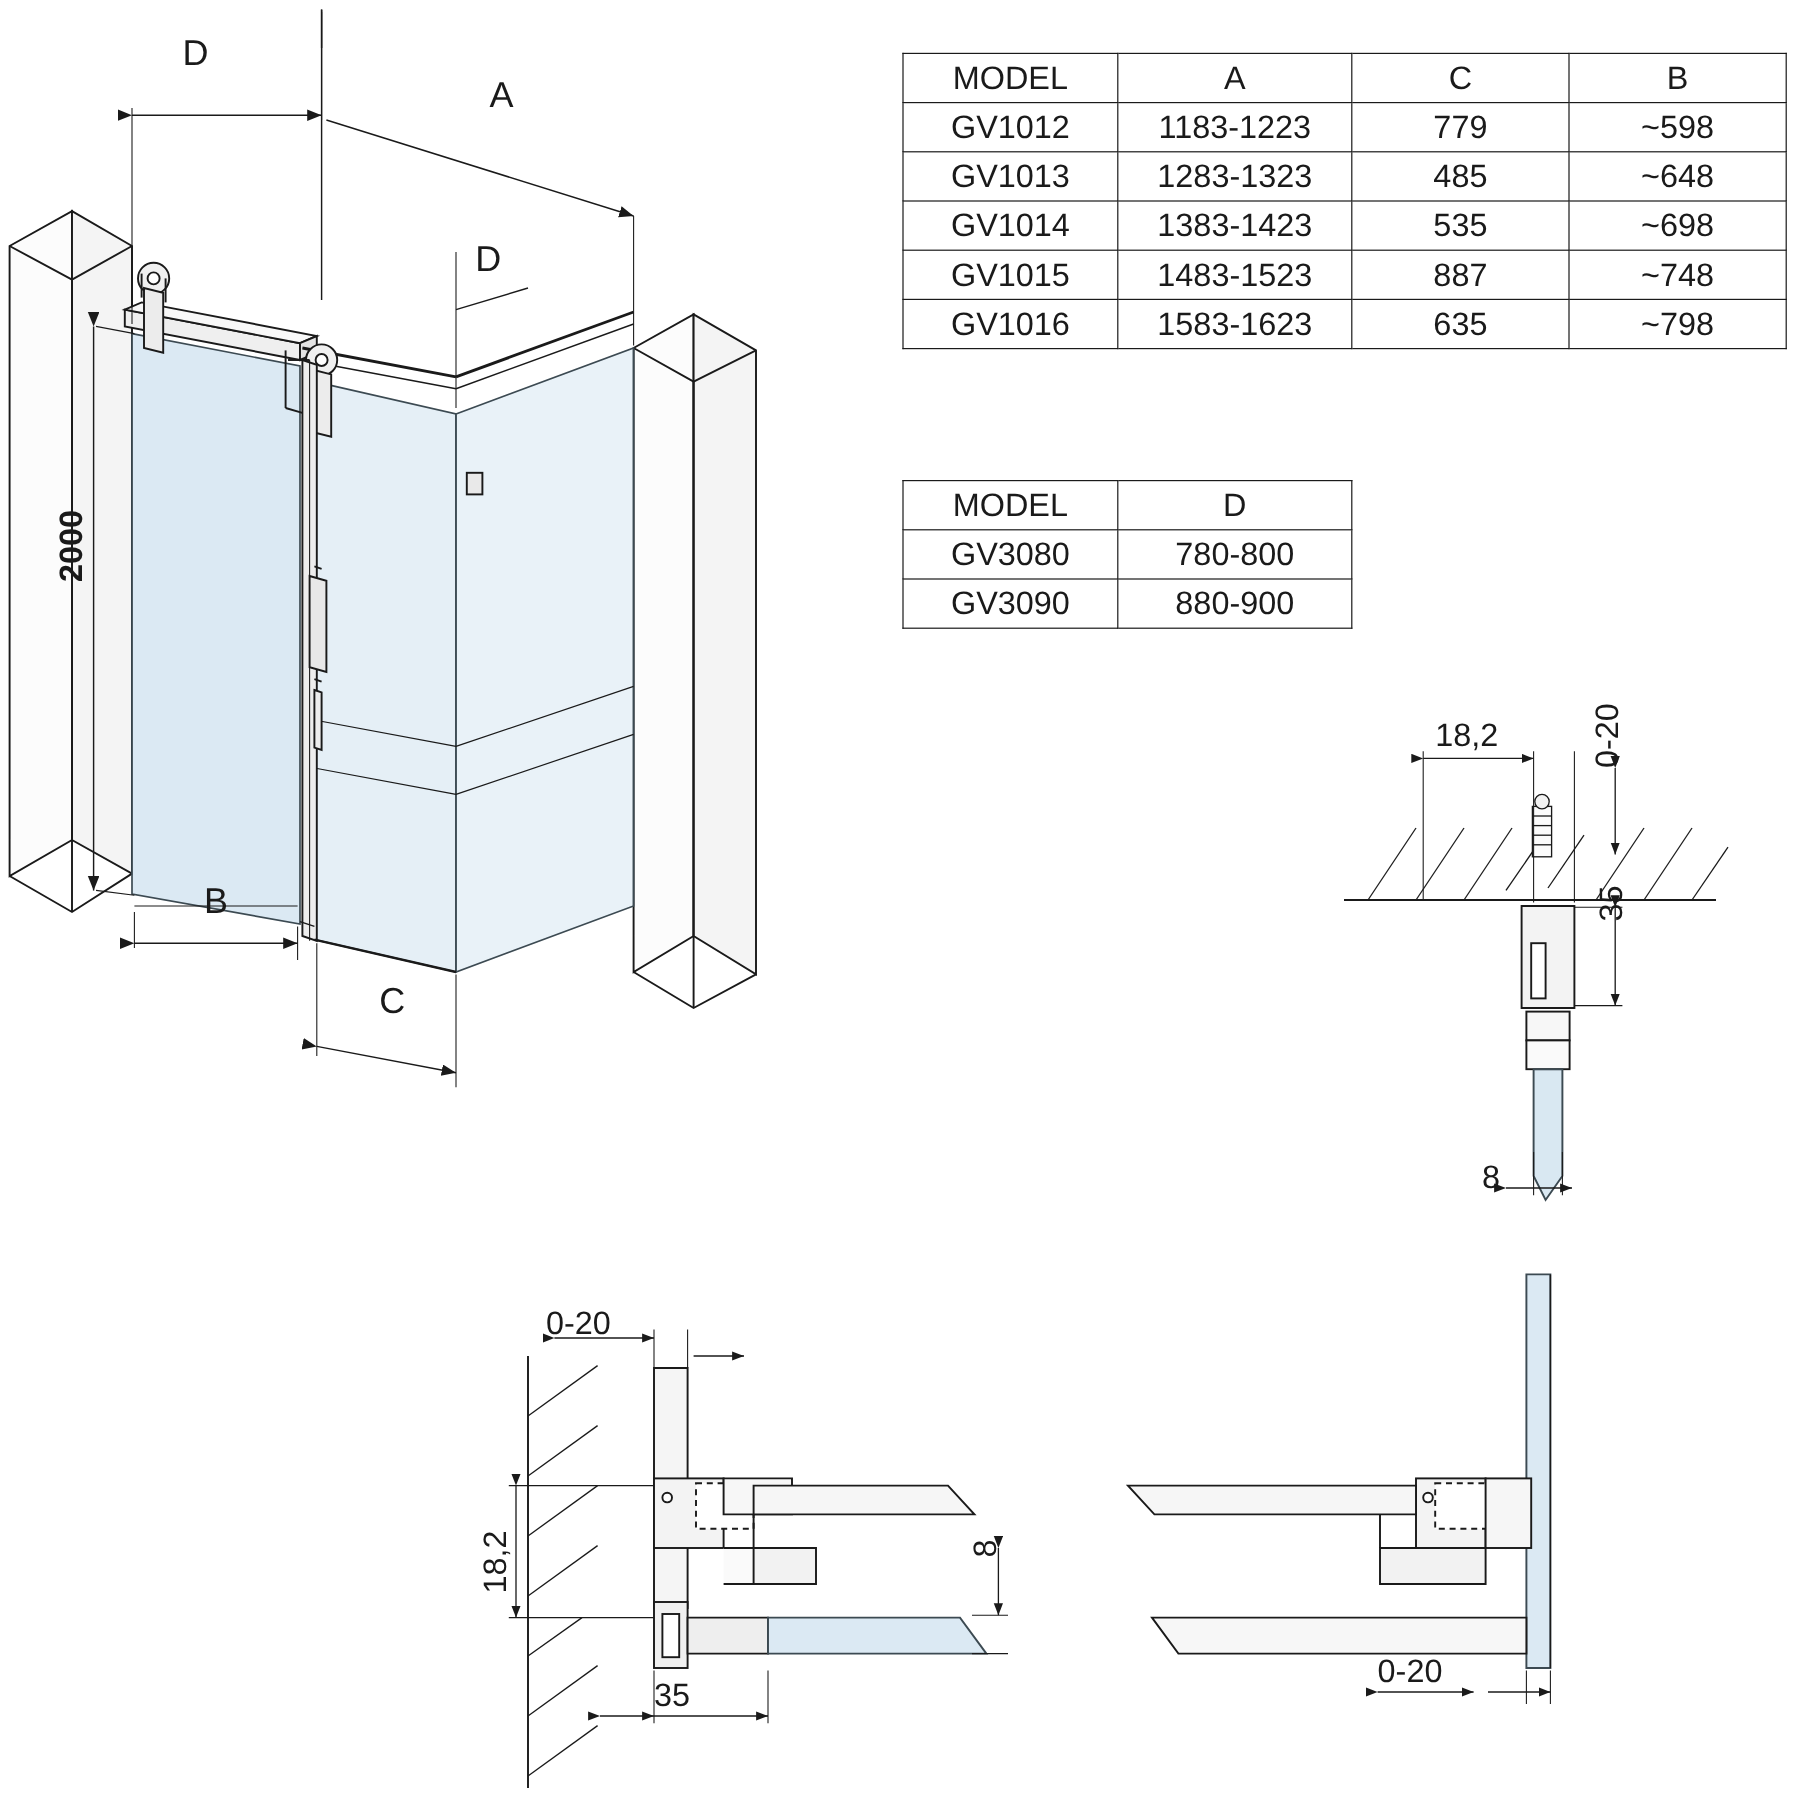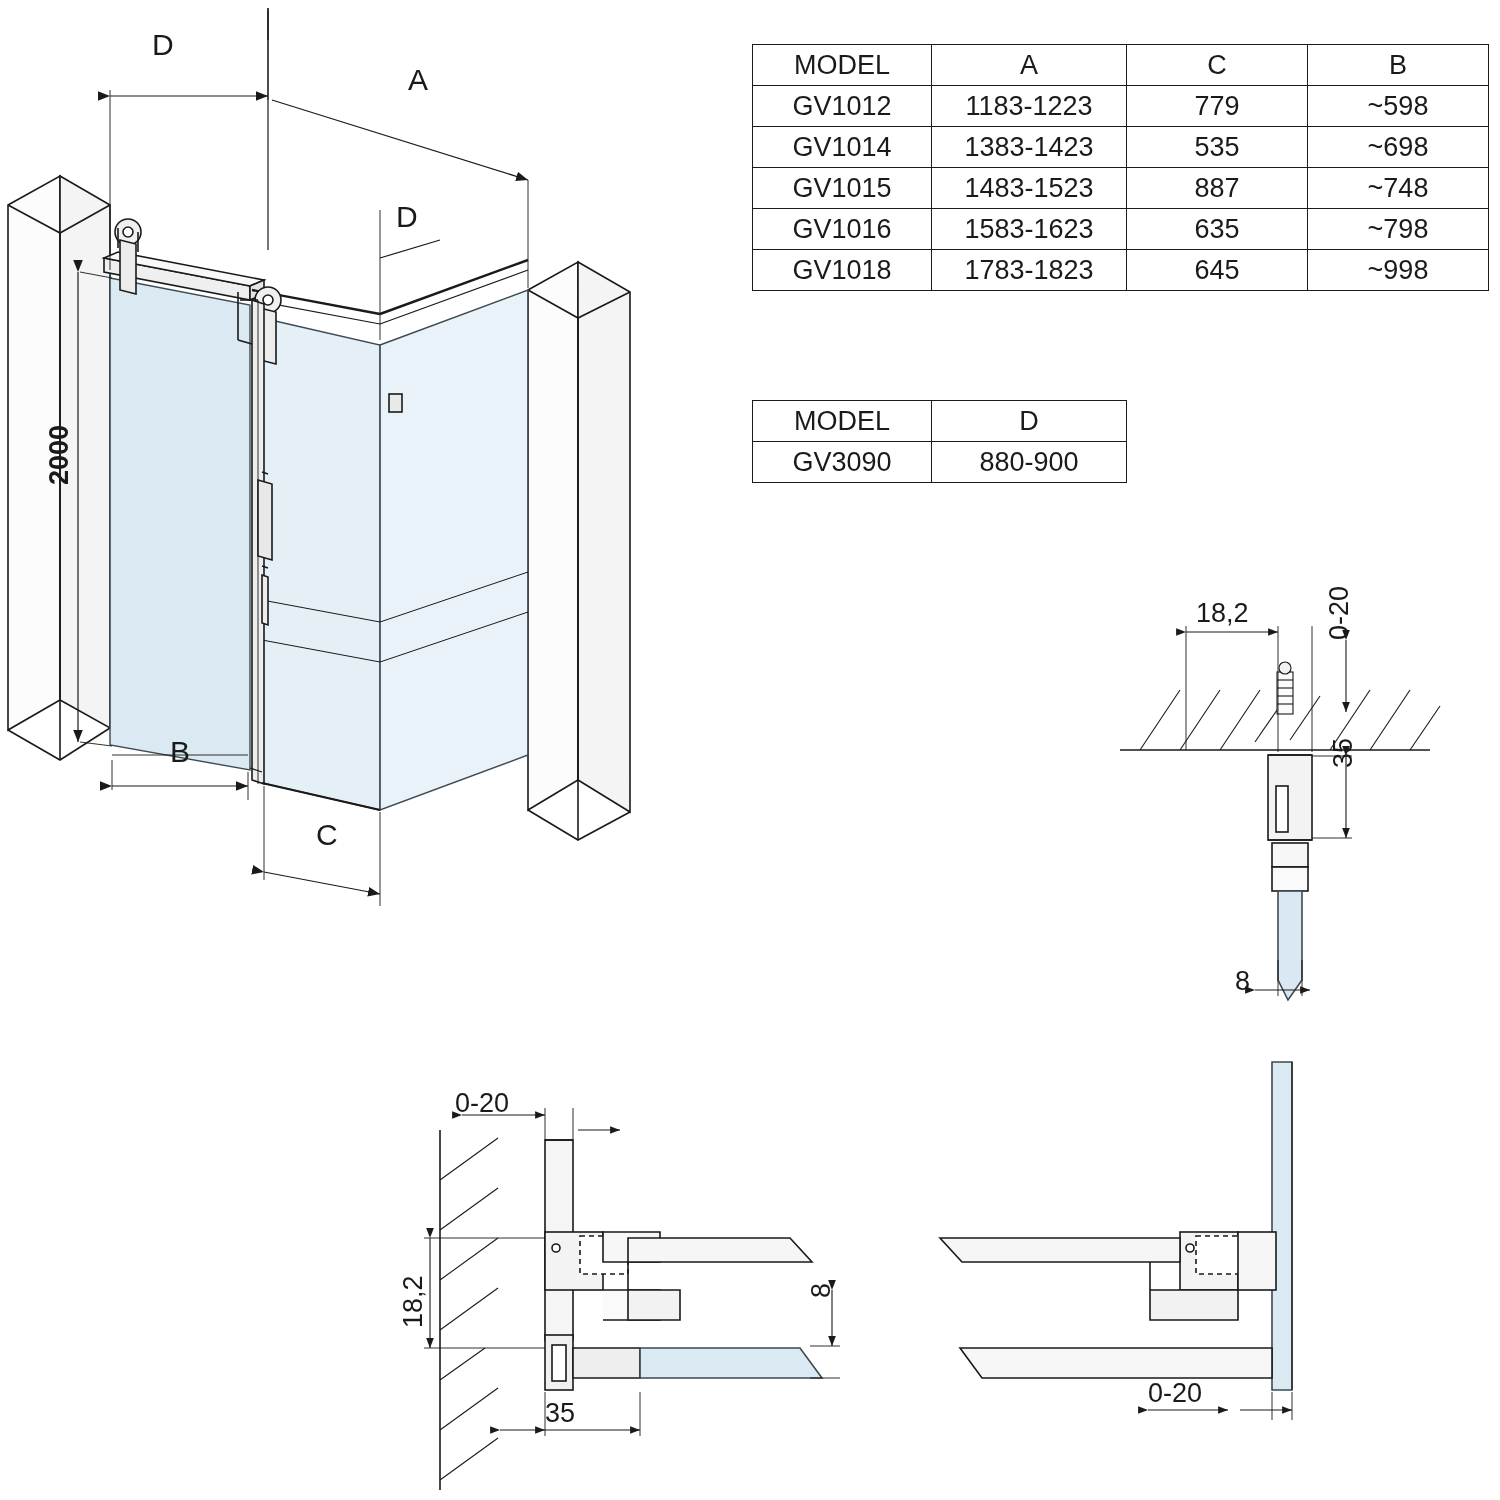--- a/index.html
+++ b/index.html
@@ -295,54 +295,58 @@
     </tr>
   </thead>
   <tbody>
     <tr>
       <td>GV1012</td>
       <td>1183-1223</td>
       <td>779</td>
       <td>~598</td>
     </tr>
     <tr>
+      <td>GV1013</td>
+      <td>1283-1323</td>
+      <td>485</td>
+      <td>~648</td>
+    </tr>
+    <tr>
       <td>GV1014</td>
       <td>1383-1423</td>
       <td>535</td>
       <td>~698</td>
     </tr>
     <tr>
       <td>GV1015</td>
       <td>1483-1523</td>
       <td>887</td>
       <td>~748</td>
     </tr>
     <tr>
       <td>GV1016</td>
       <td>1583-1623</td>
       <td>635</td>
       <td>~798</td>
     </tr>
-    <tr>
-      <td>GV1018</td>
-      <td>1783-1823</td>
-      <td>645</td>
-      <td>~998</td>
-    </tr>
   </tbody>
 </table>
 
 <table class="spec-table" id="table-d">
   <thead>
     <tr>
       <th>MODEL</th>
       <th>D</th>
     </tr>
   </thead>
   <tbody>
+    <tr>
+      <td>GV3080</td>
+      <td>780-800</td>
+    </tr>
     <tr>
       <td>GV3090</td>
       <td>880-900</td>
     </tr>
   </tbody>
 </table>
 
 <div class="lbl" style="left:152px;top:28px;">D</div>
 <div class="lbl" style="left:408px;top:63px;">A</div>
 <div class="lbl" style="left:396px;top:200px;">D</div>

